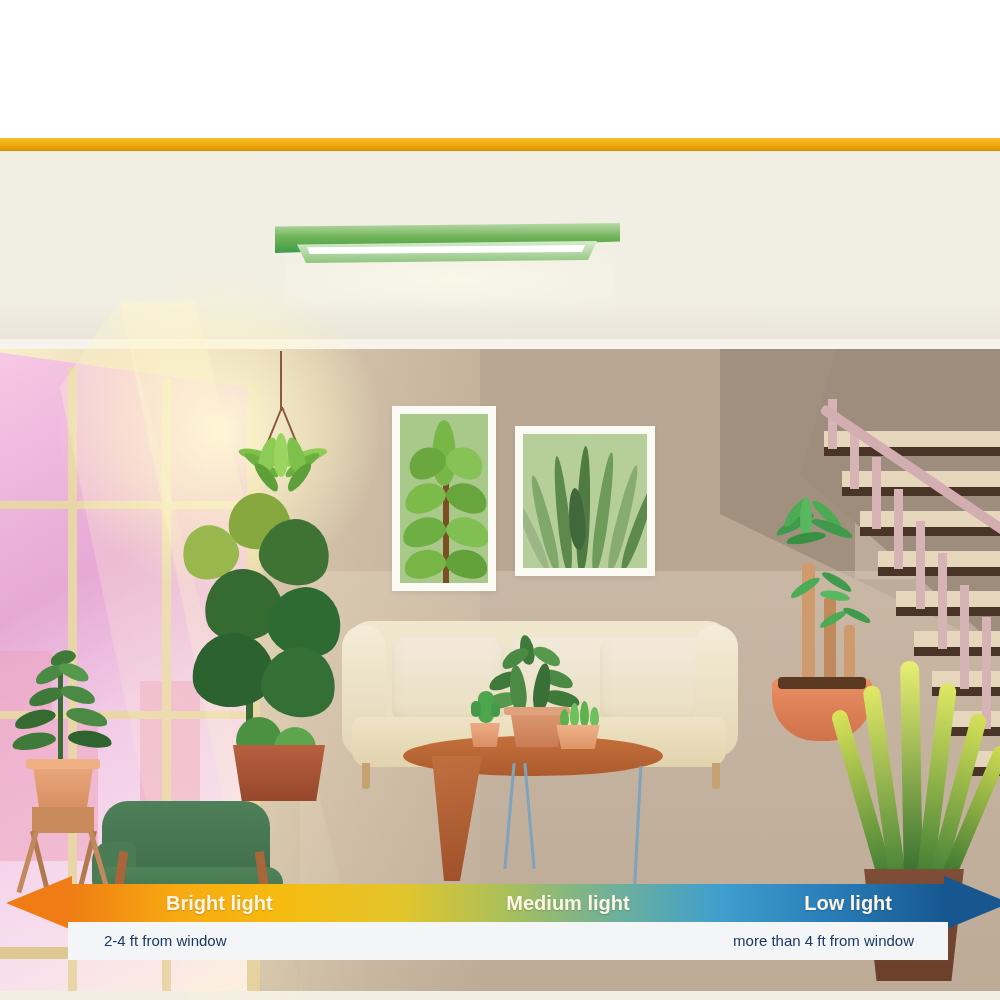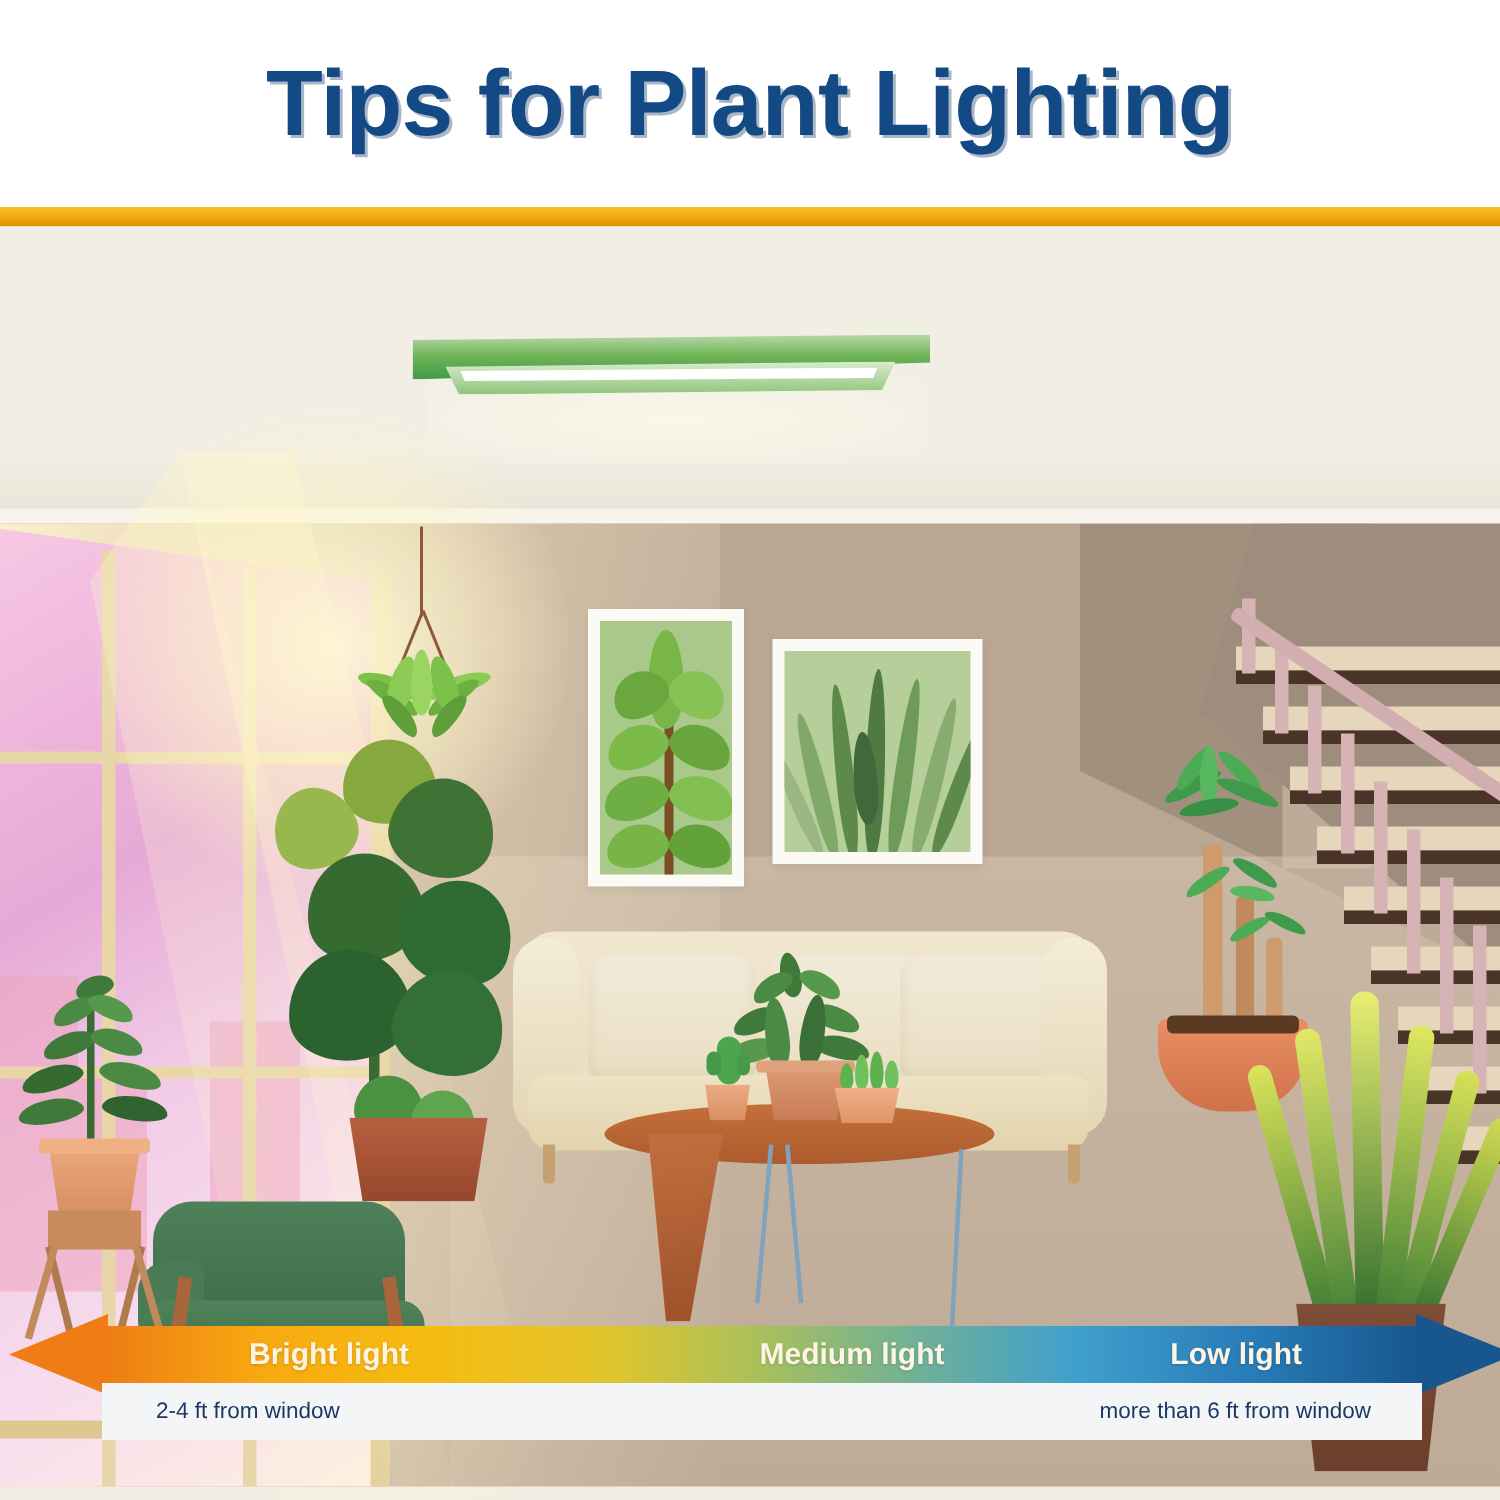--- a/index.html
+++ b/index.html
@@ -203,41 +203,38 @@
     clip-path: polygon(0 0, 100% 50%, 0 100%);
   }
   .legend-label {
     position:absolute; top:0; height:38px; line-height:38px;
     color:#fdf4e3; font-size:20px; font-weight:bold;
     text-shadow: 0 1px 2px rgba(0,0,0,0.18);
     white-space:nowrap;
   }
   .lb-left  { left:98px; }
   .lb-mid   { left:0; width:1000px; text-align:center; }
-  .lb-right { right:80px; }
+  .lb-right { right:56px; }
 
   .legend-panel {
     position:absolute; left:68px; top:38px; width:880px; height:38px;
     background:#f4f5f7;
   }
   .caption {
     position:absolute; top:0; height:38px; line-height:38px;
     color:#1b3a63; font-size:15px; white-space:nowrap;
   }
   .cap-left  { left:36px; }
   .cap-right { right:34px; }
 </style>
 </head>
 <body>
 
 <div id="page">
 
-  <div class="header">
-    <div class="header-title">Tips for Plant Lighting</div>
-  </div>
   <div class="gold-rule"></div>
 
   <div class="scene">
 
     <div class="layer ceiling"></div>
     <div class="layer ceiling-shade"></div>
     <div class="layer crown"></div>
 
     <div class="layer wall"></div>
     <div class="layer wall-panel-right"></div>
@@ -480,17 +477,17 @@
   <div class="legend">
     <div class="arrow-left"></div>
     <div class="arrow-right"></div>
     <div class="legend-bar">
       <div class="legend-label lb-left">Bright light</div>
       <div class="legend-label lb-mid">Medium light</div>
       <div class="legend-label lb-right">Low light</div>
     </div>
     <div class="legend-panel">
       <div class="caption cap-left">2-4 ft from window</div>
-      <div class="caption cap-right">more than 6 ft from window</div>
+      <div class="caption cap-right">more than 4 ft from window</div>
     </div>
   </div>
 
 </div>
 
 </body></html>

